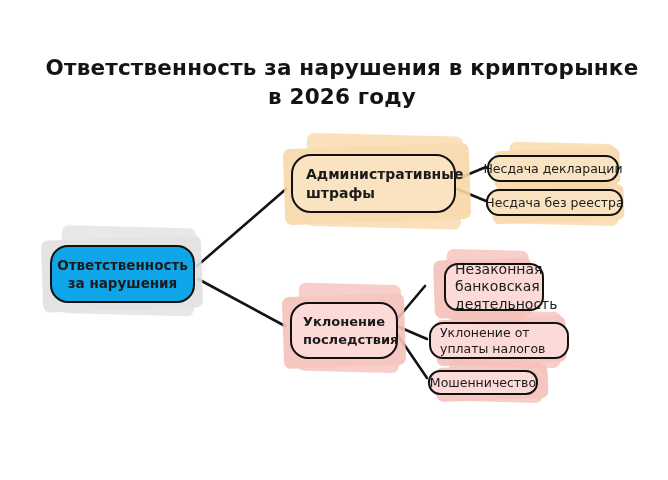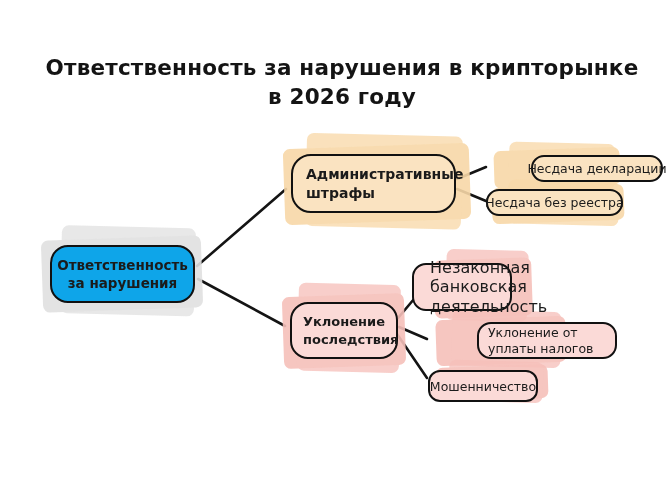--- a/index.html
+++ b/index.html
@@ -58,42 +58,42 @@
   <div class="node f-gray bold center" style="left:50px;top:245px;width:145px;height:58px;border-radius:18px;font-size:13.5px;line-height:1.35;padding:0 6px;">
     <span class="lbl">Ответственность за нарушения</span>
   </div>
 
   <div class="scr s-peach" style="left:284px;top:146px;width:186px;height:76px;"></div>
   <div class="node f-peach bold" style="left:291px;top:154px;width:165px;height:59px;border-radius:20px;font-size:14px;line-height:1.3;padding:0 8px 0 13px;">
     <span class="lbl">Административные штрафы</span>
   </div>
 
   <div class="scr s-peach" style="left:494px;top:149px;width:126px;height:38px;"></div>
-  <div class="node f-peach center nowrap" style="left:487px;top:155px;width:132px;height:27px;border-radius:13px;font-size:12.5px;margin-left:44px;">
+  <div class="node f-peach center nowrap" style="left:487px;top:155px;width:132px;height:27px;border-radius:13px;font-size:12.5px;">
     <span class="lbl">Несдача декларации</span>
   </div>
 
   <div class="scr s-peach" style="left:492px;top:186px;width:132px;height:36px;"></div>
   <div class="node f-peach center nowrap" style="left:486px;top:189px;width:137px;height:27px;border-radius:13px;font-size:12.5px;">
     <span class="lbl">Несдача без реестра</span>
   </div>
 
   <div class="scr s-pink" style="left:283px;top:295px;width:122px;height:72px;"></div>
   <div class="node f-pink bold" style="left:290px;top:302px;width:108px;height:57px;border-radius:18px;font-size:13px;line-height:1.35;padding:0 4px 0 11px;">
     <span class="lbl">Уклонение последствия</span>
   </div>
 
   <div class="scr s-pink" style="left:434px;top:259px;width:98px;height:58px;"></div>
-  <div class="node f-pink" style="left:412px;top:263px;width:100px;height:48px;border-radius:14px;font-size:16px;line-height:1.22;padding:4px 4px 4px 16px;">
+  <div class="node f-pink" style="left:444px;top:263px;width:100px;height:48px;border-radius:14px;font-size:14px;line-height:1.22;padding:4px 4px 4px 9px;">
     <span class="lbl">Незаконная банковская деятельность</span>
   </div>
 
   <div class="scr s-pink" style="left:436px;top:318px;width:130px;height:46px;"></div>
-  <div class="node f-pink" style="left:429px;top:322px;width:140px;height:37px;border-radius:14px;font-size:12.5px;line-height:1.22;padding:2px 4px 2px 9px;margin-left:48px;">
+  <div class="node f-pink" style="left:429px;top:322px;width:140px;height:37px;border-radius:14px;font-size:12.5px;line-height:1.22;padding:2px 4px 2px 9px;">
     <span class="lbl">Уклонение от уплаты налогов</span>
   </div>
 
   <div class="scr s-pink" style="left:436px;top:366px;width:112px;height:34px;"></div>
-  <div class="node f-pink center nowrap" style="left:428px;top:370px;width:110px;height:32px;border-radius:12px;font-size:12.5px;">
+  <div class="node f-pink center nowrap" style="left:428px;top:370px;width:110px;height:25px;border-radius:12px;font-size:12.5px;">
     <span class="lbl">Мошенничество</span>
   </div>
 
 </div>
 
 </body></html>

